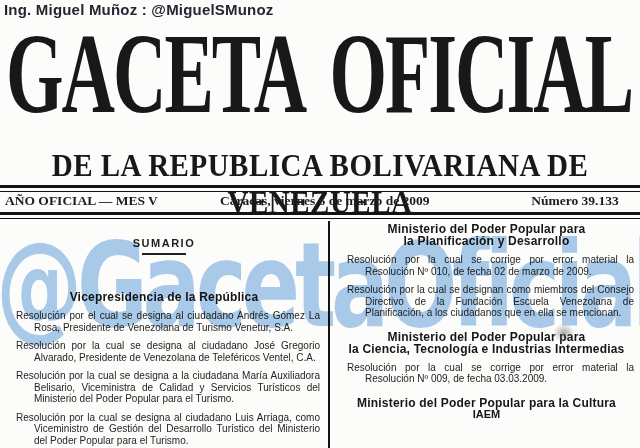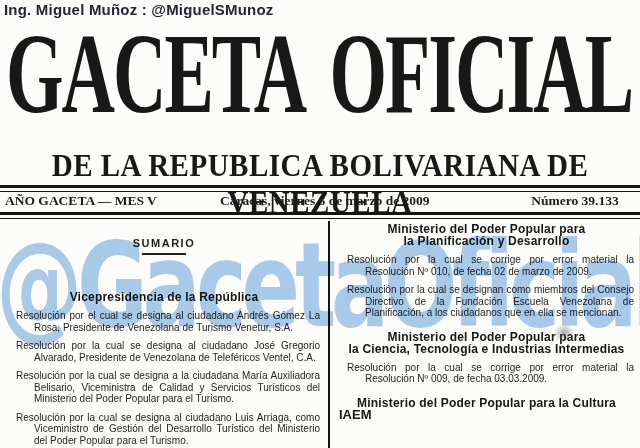--- a/index.html
+++ b/index.html
@@ -31,21 +31,21 @@
   .cols{position:absolute;top:219px;left:0;right:0;bottom:0;display:flex;}
   .col-left{width:312px;padding:8px 8px 0 8px;}
   .divider{width:2px;background:#141414;margin-top:2px;}
   .col-right{flex:1;padding:4px 6px 0 9px;}
   .sumario{text-align:center;font-weight:bold;font-size:11px;letter-spacing:1.5px;margin-top:10px;}
   .sumario-dash{width:44px;height:2px;background:#222;margin:4px auto 0;}
   .sp{height:24px;}
   .sec-h{text-align:center;font-weight:bold;font-size:12px;line-height:12px;
          letter-spacing:.2px;margin-top:12px;color:#161616;}
   .sec-h.first{margin-top:0;}
-  .sub-h{font-weight:bold;font-size:13px;line-height:11px;color:#161616;}
+  .sub-h{text-align:center;font-weight:bold;font-size:11px;line-height:11px;color:#161616;}
   .entry{font-size:10px;line-height:11.5px;text-align:justify;
          padding-left:26px;text-indent:-18px;margin:7px 0 0;color:#242424;}
   
   .watermark{position:absolute;top:216px;left:-4px;z-index:6;pointer-events:none;
              white-space:nowrap;font-family:"DejaVu Sans",sans-serif;font-weight:bold;
              font-size:118px;letter-spacing:-7px;transform:scaleX(0.73);
              transform-origin:left top;mix-blend-mode:multiply;}
   .wm-main{opacity:.75;}
   .smudge{position:absolute;left:549px;top:320px;width:30px;height:26px;z-index:3;
           background:radial-gradient(closest-side,rgba(70,70,70,.45),rgba(70,70,70,0) 72%);
@@ -61,21 +61,21 @@
   <div class="masthead">
     <span>GACETA</span>
     <span>OFICIAL</span>
   </div>
 
   <div class="subtitle">DE LA REPUBLICA BOLIVARIANA DE VENEZUELA</div>
 
   <div class="rule-a"></div>
 
   <div class="issuebar">
-    <span class="l">AÑO GACETA — MES V</span>
+    <span class="l">AÑO OFICIAL — MES V</span>
     <span class="c">Caracas, viernes 6 de marzo de 2009</span>
     <span class="r">Número 39.133</span>
   </div>
 
   <div class="rule-b"></div>
 
   <div class="cols">
 
     <div class="col-left">
       <div class="sumario">SUMARIO</div>

